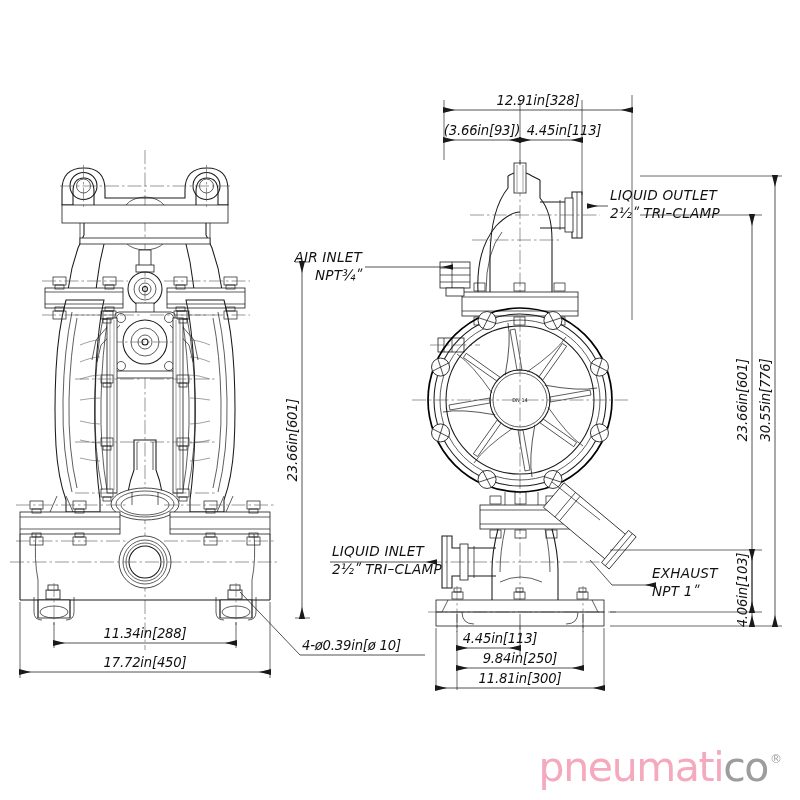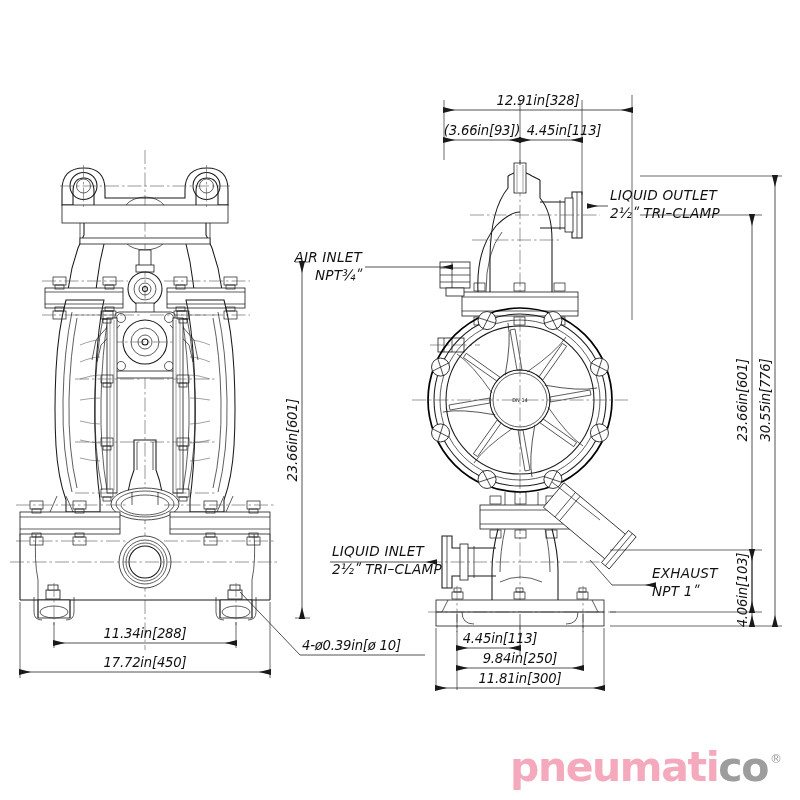--- a/index.html
+++ b/index.html
@@ -59,21 +59,21 @@
   #brand {
     position: absolute;
     right: 18px;
     bottom: 12px;
     display: flex;
     align-items: flex-end;
     user-select: none;
   }
   #brand .word {
     font-family: "DejaVu Sans", sans-serif;
-    font-weight: bold;
+    font-weight: normal;
     font-size: 41px;
     letter-spacing: -1.4px;
     line-height: 1;
   }
   #brand .pink { color: #f5a9bd; }
   #brand .grey { color: #9d9d9d; }
   #brand .reg {
     font-family: "DejaVu Sans", sans-serif;
     color: #9d9d9d;
     font-size: 12px;

